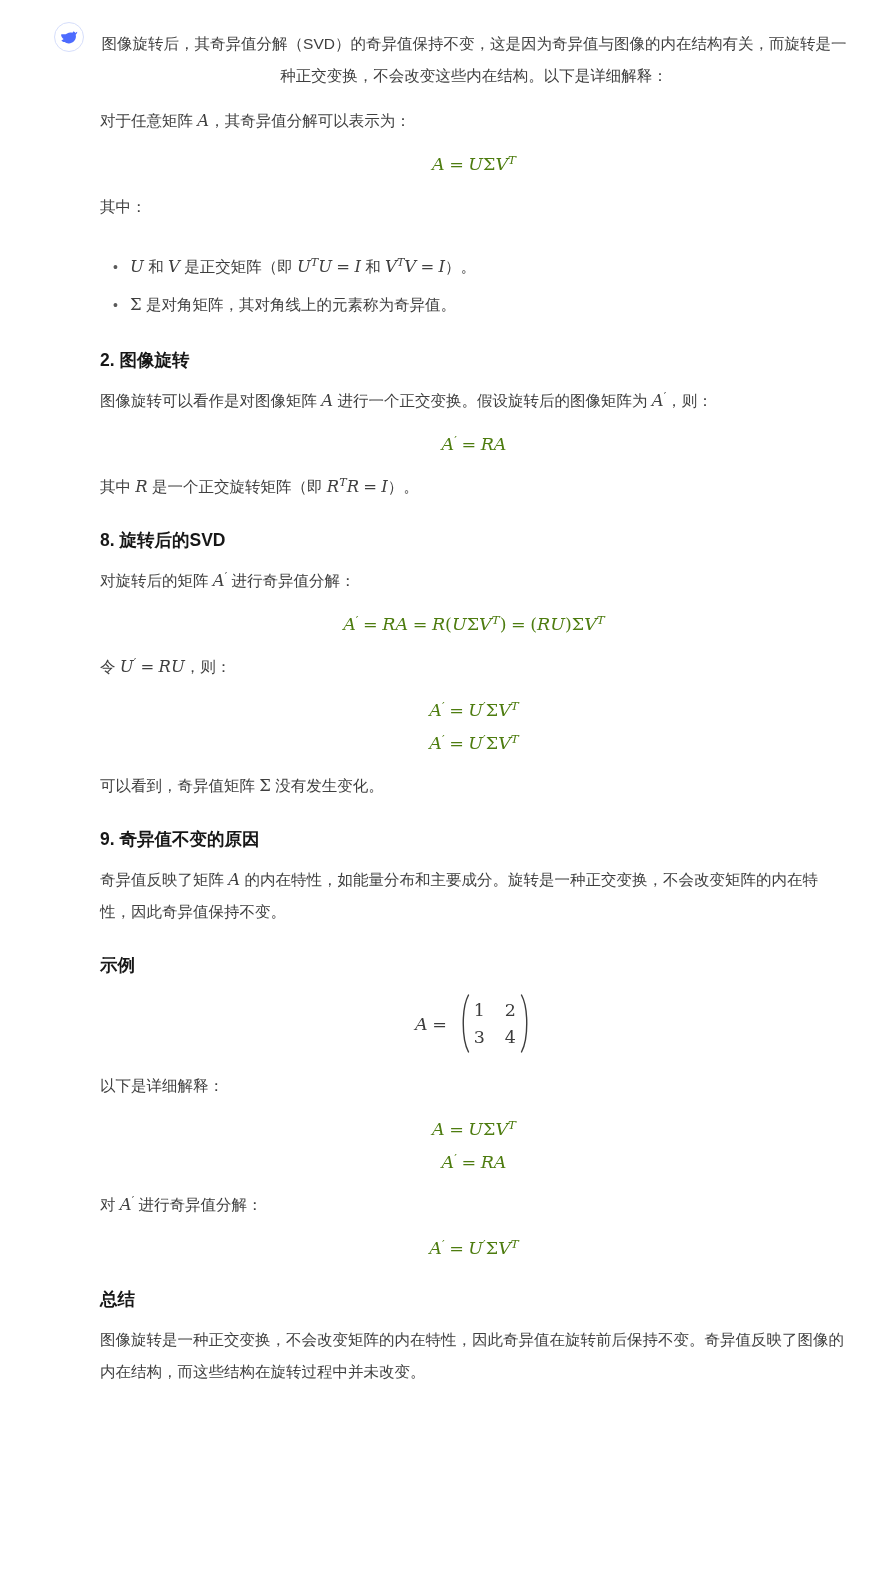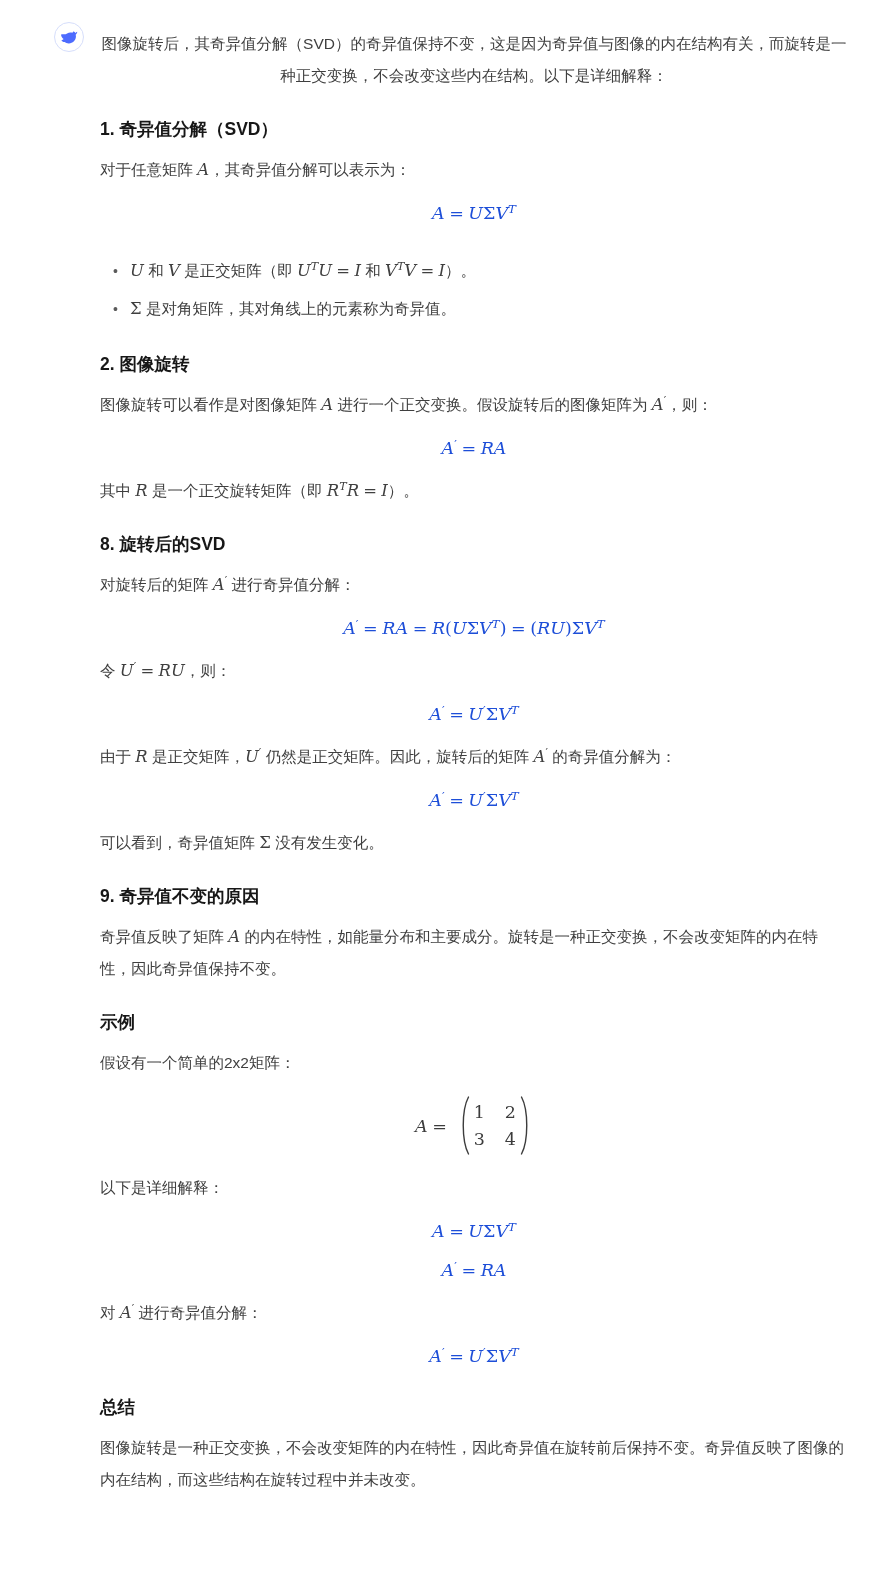--- a/index.html
+++ b/index.html
@@ -24,21 +24,21 @@
     margin:26px 0 13px;line-height:23px;
   }
   .content ul{list-style:none;margin:29px 0;padding:0 0 0 13px;}
   .content li{position:relative;padding-left:17px;line-height:30px;margin:0;}
   .content li + li{margin-top:8px;}
   .content li::before{
     content:"•";position:absolute;left:0;top:0;color:#5a5a5a;font-size:14px;
   }
   .formula{
     display:flex;justify-content:center;align-items:center;
-    margin:11px 0;font-size:17.5px;color:#1d4ed8;line-height:28px;
+    margin:5px 0;font-size:17.5px;color:#4d7c0f;line-height:28px;
   }
   .math{font-family:"DejaVu Serif","Liberation Serif",serif;white-space:nowrap;}
   .imath{font-family:"DejaVu Serif","Liberation Serif",serif;font-size:1.06em;white-space:nowrap;}
   .math .var,.imath .var{font-style:italic;}
   .math .rel,.imath .rel{margin:0 .26em;font-style:normal;}
   .math .ord,.imath .ord{font-style:normal;}
   .math sup,.imath sup{font-size:68%;vertical-align:.5em;line-height:0;}
   .matrix-formula{
     display:flex;justify-content:center;align-items:center;
     margin:15px 0;font-size:17.5px;color:#3c3c3c;
@@ -55,53 +55,51 @@
 <body>
 
 <div class="message">
   <div class="avatar">
     <svg viewBox="0 0 24 24" aria-hidden="true">
       <path fill="#4D6BFE" d="M21.9 5.8c-.9.2-1.6.7-2.1 1.3-.6-.9-1.5-1.5-2.3-1.7-.2-.1-.5 0-.6.2l-.8 1.3c-2-.7-4.4-.5-6.4.8-1.2.8-2.5 1.2-3.9 1.1l-2.5-.2c-.5 0-.9.4-.8.9.3 2.1 1.4 3.8 3 4.8-.5.7-1.2 1.2-2.1 1.4-.3.1-.4.4-.3.6.7 1.3 2.2 2 3.6 1.8 1.4 1.1 3.3 1.7 5.3 1.6 4.4-.2 7.9-3.5 8.3-7.6.1-1 0-2-.3-2.9 1.2-1 1.9-2.2 1.9-3.4z"></path>
     </svg>
   </div>
   <div class="content" id="message-content">
       <p>图像旋转后，其奇异值分解（SVD）的奇异值保持不变，这是因为奇异值与图像的内在结构有关，而旋转是一种正交变换，不会改变这些内在结构。以下是详细解释：</p>
-      <h3>1. 奇异值分解（SVD）</h3>
       <p>对于任意矩阵 <span class="imath"><span class="var">A</span></span>，其奇异值分解可以表示为：</p>
       <div class="formula">
         <span class="math"><span class="var">A</span><span class="rel">=</span><span class="var">U</span><span class="ord">Σ</span><span class="var">V</span><sup class="var">T</sup></span>
       </div>
+      <p>其中：</p>
       <ul>
         <li><span class="imath"><span class="var">U</span></span> 和 <span class="imath"><span class="var">V</span></span> 是正交矩阵（即 <span class="imath"><span class="var">U</span><sup class="var">T</sup><span class="var">U</span><span class="rel">=</span><span class="var">I</span></span> 和 <span class="imath"><span class="var">V</span><sup class="var">T</sup><span class="var">V</span><span class="rel">=</span><span class="var">I</span></span>）。</li>
         <li><span class="imath"><span class="ord">Σ</span></span> 是对角矩阵，其对角线上的元素称为奇异值。</li>
       </ul>
       <h3>2. 图像旋转</h3>
       <p>图像旋转可以看作是对图像矩阵 <span class="imath"><span class="var">A</span></span> 进行一个正交变换。假设旋转后的图像矩阵为 <span class="imath"><span class="var">A</span><sup class="ord">′</sup></span>，则：</p>
       <div class="formula">
         <span class="math"><span class="var">A</span><sup class="ord">′</sup><span class="rel">=</span><span class="var">R</span><span class="var">A</span></span>
       </div>
       <p>其中 <span class="imath"><span class="var">R</span></span> 是一个正交旋转矩阵（即 <span class="imath"><span class="var">R</span><sup class="var">T</sup><span class="var">R</span><span class="rel">=</span><span class="var">I</span></span>）。</p>
       <h3>8. 旋转后的SVD</h3>
       <p>对旋转后的矩阵 <span class="imath"><span class="var">A</span><sup class="ord">′</sup></span> 进行奇异值分解：</p>
       <div class="formula">
         <span class="math"><span class="var">A</span><sup class="ord">′</sup><span class="rel">=</span><span class="var">R</span><span class="var">A</span><span class="rel">=</span><span class="var">R</span><span class="ord">(</span><span class="var">U</span><span class="ord">Σ</span><span class="var">V</span><sup class="var">T</sup><span class="ord">)</span><span class="rel">=</span><span class="ord">(</span><span class="var">R</span><span class="var">U</span><span class="ord">)</span><span class="ord">Σ</span><span class="var">V</span><sup class="var">T</sup></span>
       </div>
       <p>令 <span class="imath"><span class="var">U</span><sup class="ord">′</sup><span class="rel">=</span><span class="var">R</span><span class="var">U</span></span>，则：</p>
       <div class="formula">
         <span class="math"><span class="var">A</span><sup class="ord">′</sup><span class="rel">=</span><span class="var">U</span><sup class="ord">′</sup><span class="ord">Σ</span><span class="var">V</span><sup class="var">T</sup></span>
       </div>
-      <p>由于 <span class="imath"><span class="var">R</span></span> 是正交矩阵，<span class="imath"><span class="var">U</span><sup class="ord">′</sup></span> 仍然是正交矩阵。因此，旋转后的矩阵 <span class="imath"><span class="var">A</span><sup class="ord">′</sup></span> 的奇异值分解为：</p>
       <div class="formula">
         <span class="math"><span class="var">A</span><sup class="ord">′</sup><span class="rel">=</span><span class="var">U</span><sup class="ord">′</sup><span class="ord">Σ</span><span class="var">V</span><sup class="var">T</sup></span>
       </div>
       <p>可以看到，奇异值矩阵 <span class="imath"><span class="ord">Σ</span></span> 没有发生变化。</p>
       <h3>9. 奇异值不变的原因</h3>
       <p>奇异值反映了矩阵 <span class="imath"><span class="var">A</span></span> 的内在特性，如能量分布和主要成分。旋转是一种正交变换，不会改变矩阵的内在特性，因此奇异值保持不变。</p>
       <h3>示例</h3>
-      <p>假设有一个简单的2x2矩阵：</p>
       <div class="matrix-formula">
         <span class="math lhs"><span class="var">A</span><span class="rel">=</span></span>
         <svg class="paren" width="14" height="63" viewBox="0 0 14 63">
           <path d="M11.5 3 C 4.5 16, 4.5 47, 11.5 60" fill="none" stroke="#3c3c3c" stroke-width="1.4" stroke-linecap="round"></path>
         </svg>
         <span class="mgrid">
           <span class="ord">1</span>
           <span class="ord">2</span>
           <span class="ord">3</span>
           <span class="ord">4</span>

